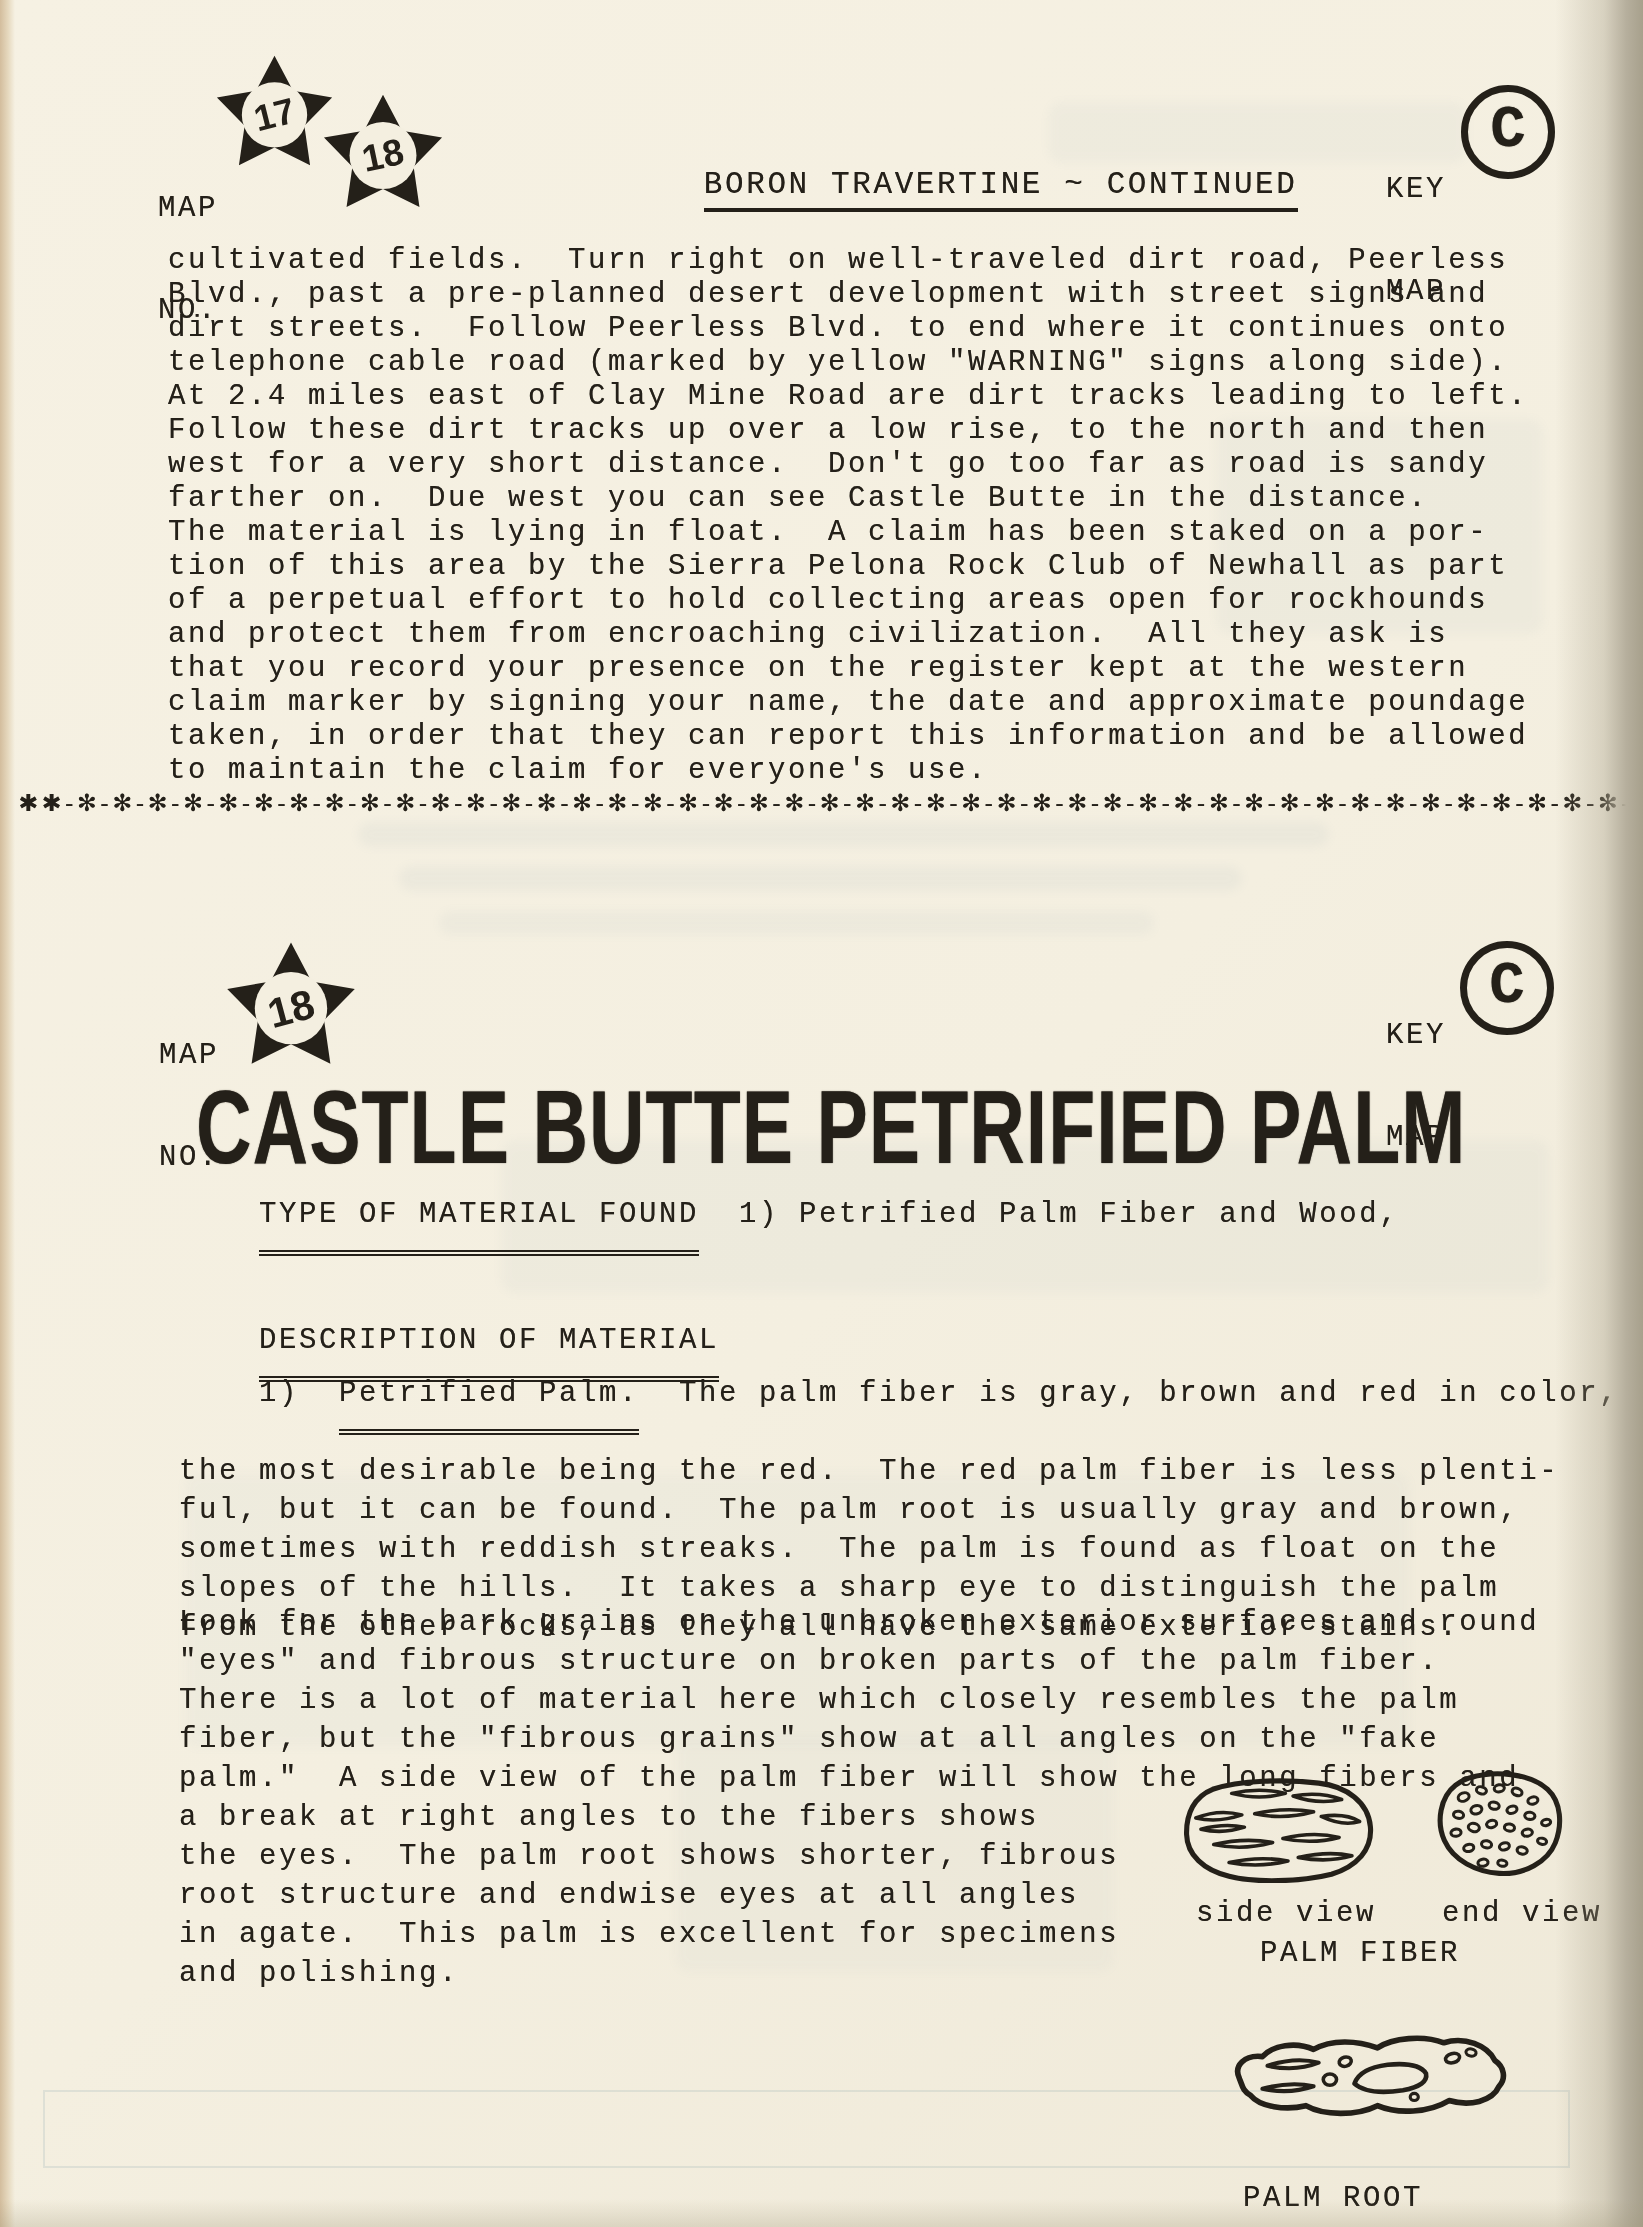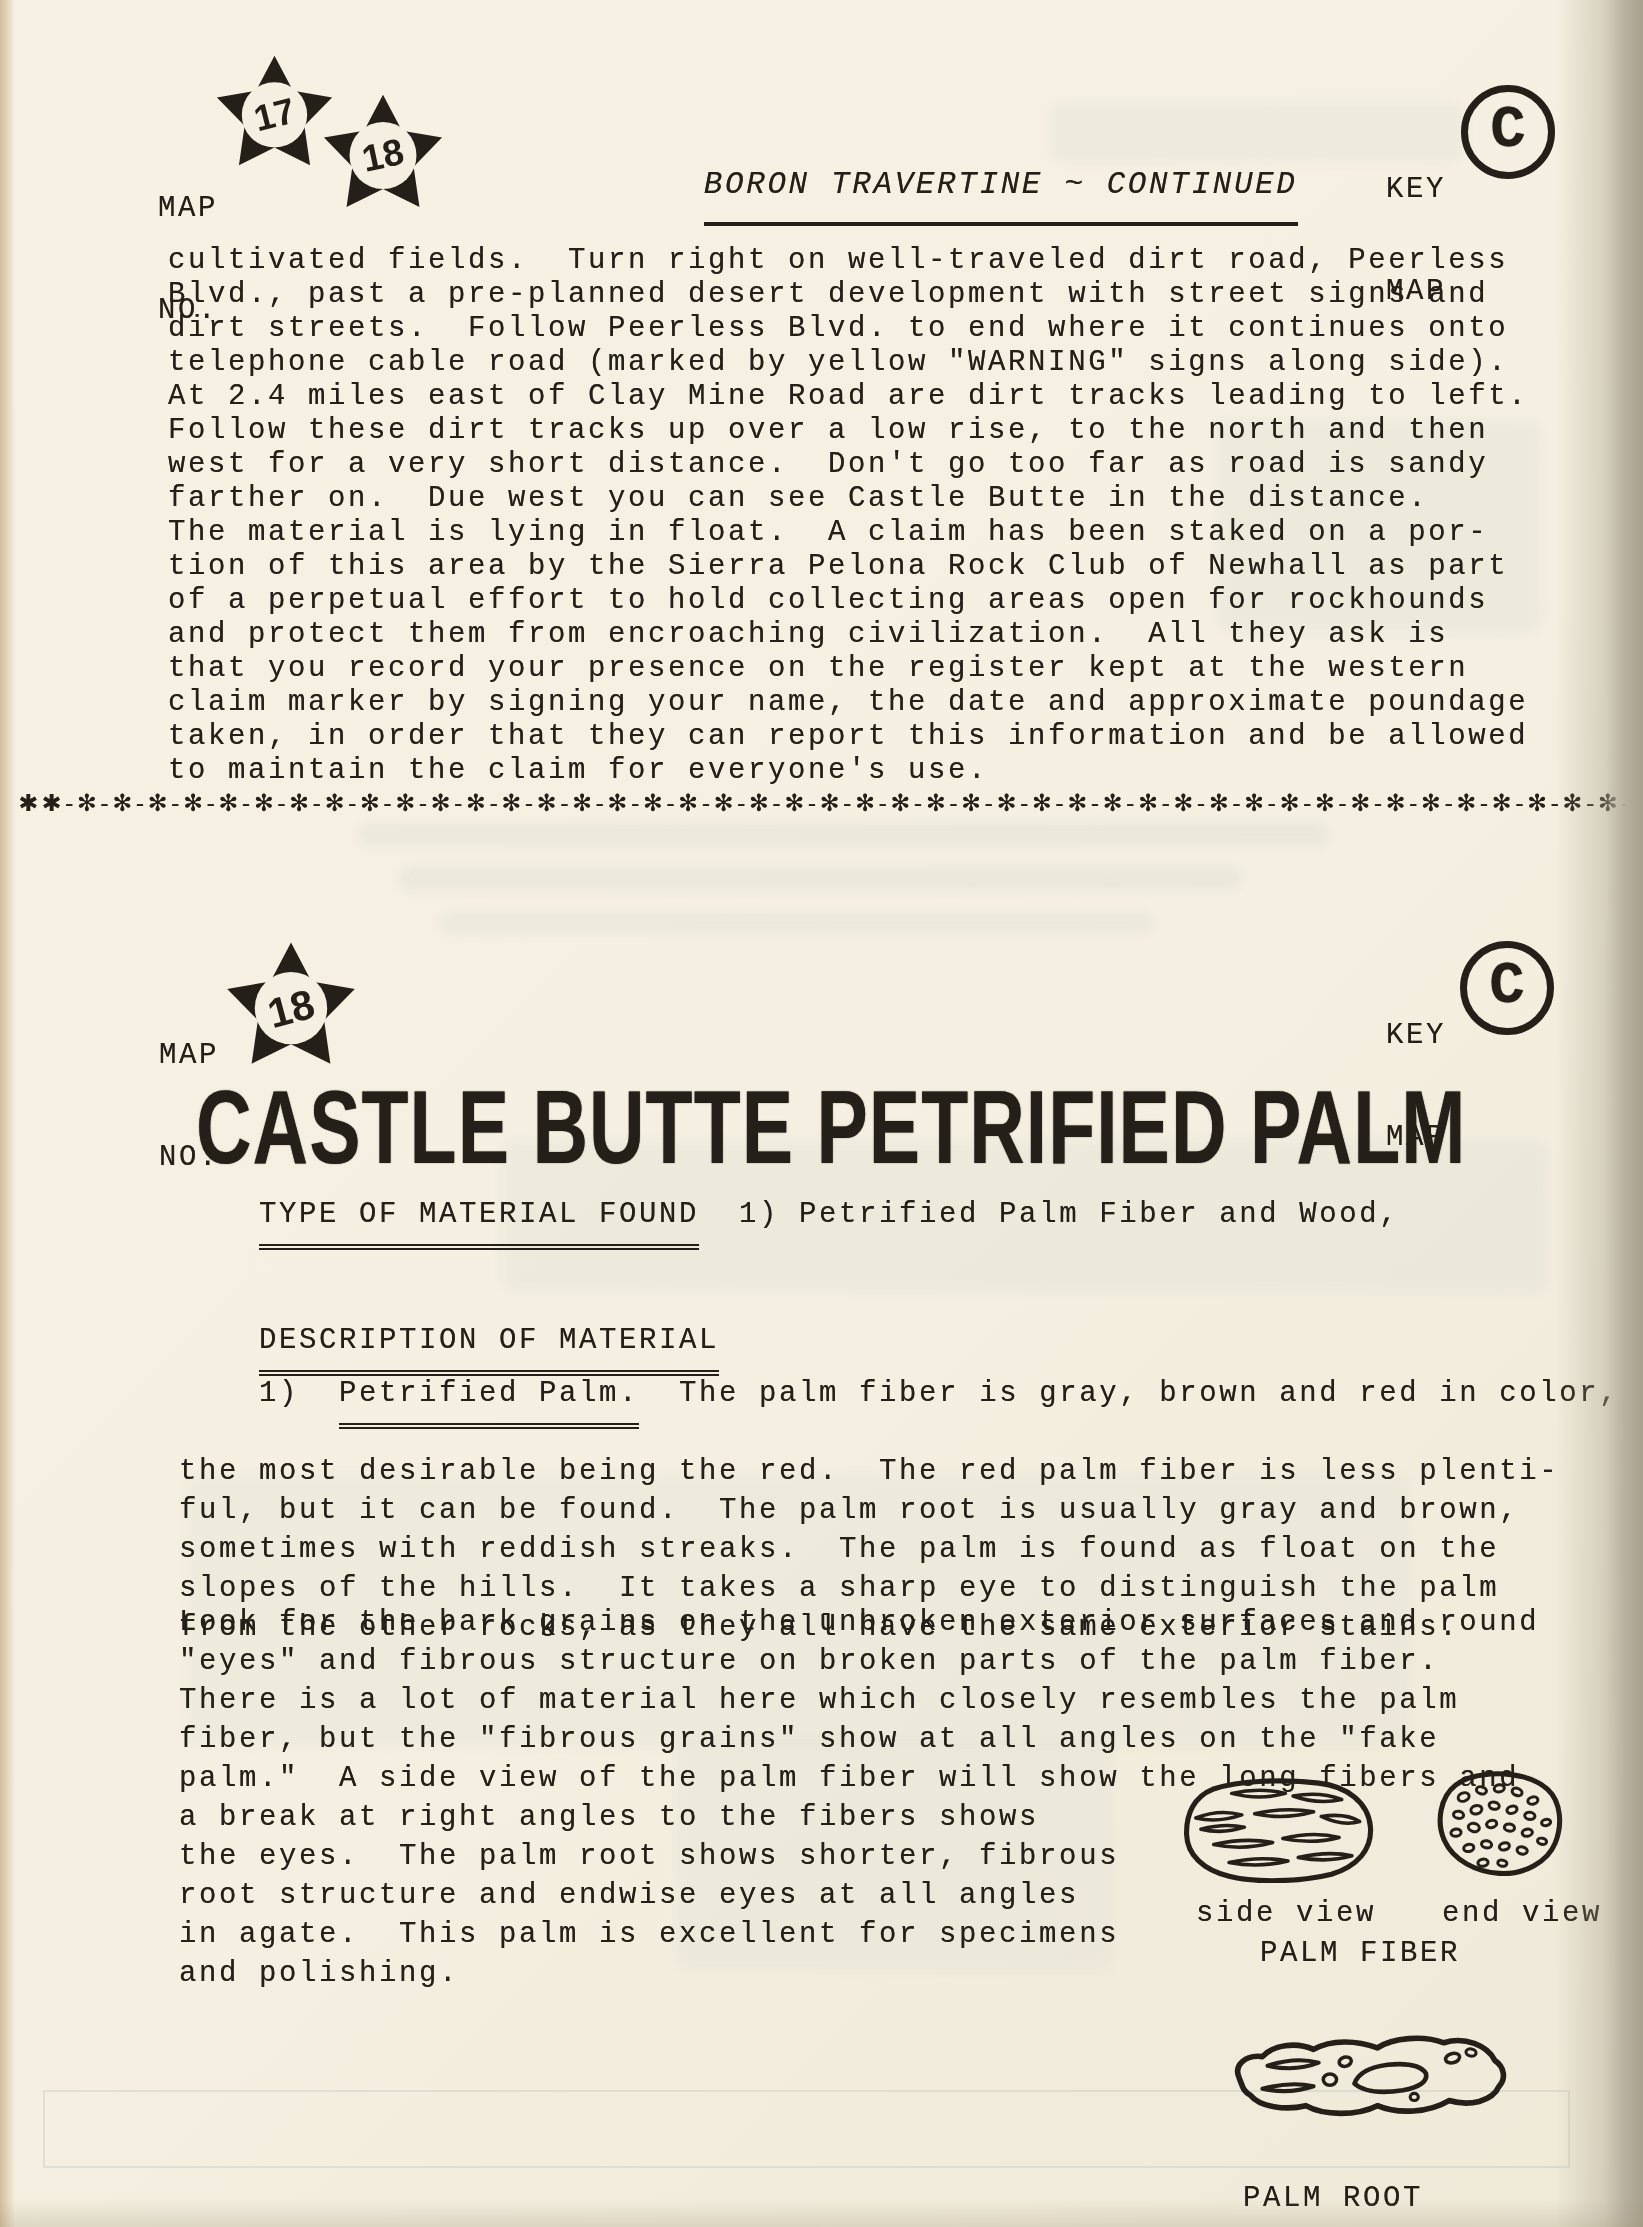--- a/index.html
+++ b/index.html
@@ -13,22 +13,22 @@
   }
   .tw{
     position:absolute;
     font-size:29px;
     letter-spacing:2.6px;
     line-height:34px;
     white-space:pre;
     text-shadow:0 0 0.5px rgba(35,28,20,.6);
   }
   .sp2{line-height:39px;}
-  .u-single{border-bottom:4.1px solid #242019;padding-bottom:20px;font-style:italic;}
-  .u-double{border-bottom:6.6px double #242019;padding-bottom:13px;}
+  .u-single{border-bottom:4.1px solid #242019;padding-bottom:6px;}
+  .u-double{border-bottom:6.6px double #242019;padding-bottom:19px;}
   .badge-c{
     position:absolute;width:94px;height:94px;border:7.2px solid #242019;
     border-radius:50%;display:flex;align-items:center;justify-content:center;
     box-sizing:border-box;background:transparent;
   }
   .badge-c span{
     font-family:"Liberation Mono","DejaVu Sans Mono",monospace;
     font-weight:bold;font-size:59px;line-height:1;transform:translateY(-2px);
     text-shadow:0 0 1px rgba(35,28,20,.7);
   }

